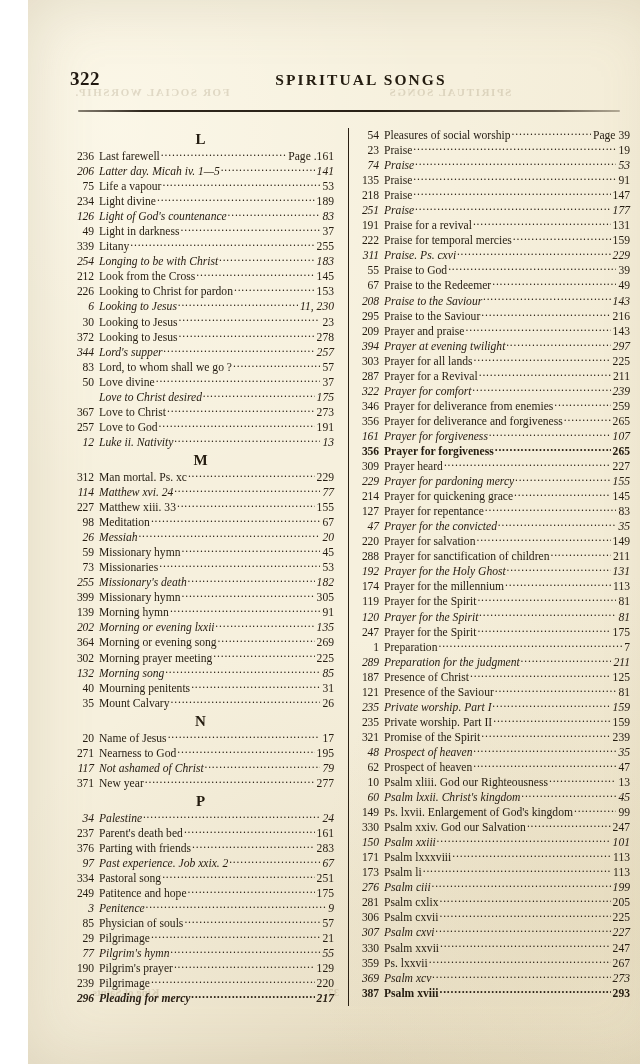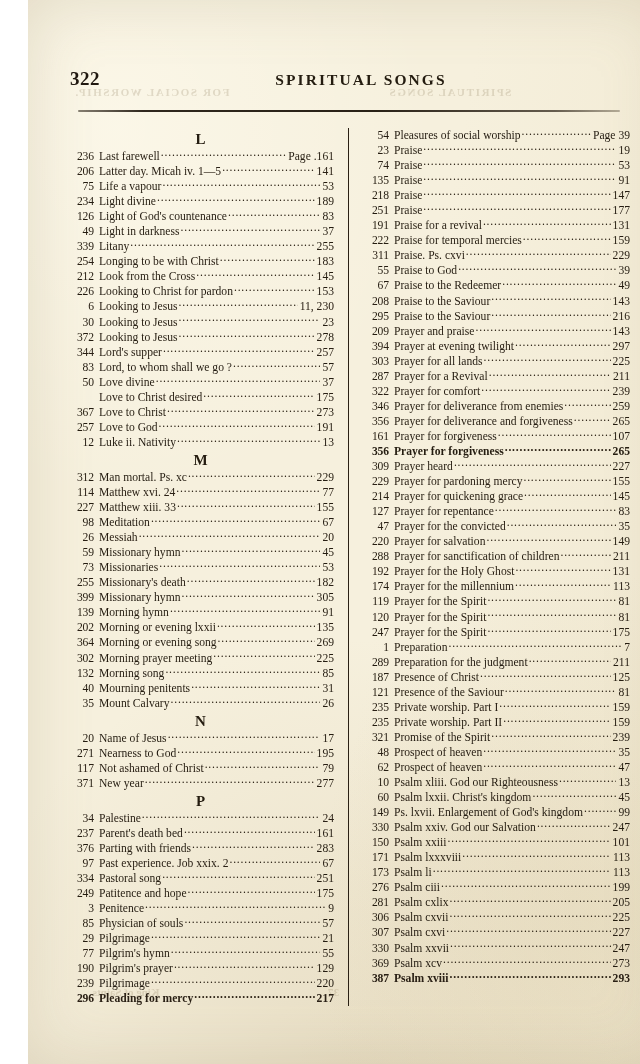--- a/index.html
+++ b/index.html
@@ -86,21 +86,21 @@
     display: flex;
     gap: 0;
   }
   .col {
     width: 286px;
     box-sizing: border-box;
     padding: 0 14px 0 6px;
   }
   .col.right {
     border-left: 1.6px solid #2a2014;
-    padding-left: 14px;
+    padding-left: 4px;
     padding-right: 4px;
   }
 
   .section-letter {
     text-align: center;
     font-size: 15px;
     font-weight: bold;
     letter-spacing: 1px;
     margin: 2px 0 1px 0;
     line-height: 1.2;
@@ -143,21 +143,21 @@
   }
   .pg {
     flex: 0 0 auto;
     text-align: right;
     padding-left: 1px;
   }
   .entry.heavy { font-weight: bold; }
   .entry.heavy .leader::before { font-weight: bold; }
 
   
-  .entry:nth-child(3n)   { color: #2a2015; }
+  .entry:nth-child(3n)   { color: #2a2015; font-style: italic; }
   .entry:nth-child(5n+1) { color: #221a10; }
 
   
   .ghost {
     position: absolute;
     pointer-events: none;
     color: rgba(120,100,66,.20);
     font-family: "Liberation Serif", serif;
     font-weight: bold;
     white-space: nowrap;
@@ -835,20 +835,26 @@
           <span class="leader"></span>
           <span class="pg">227</span>
         </div>
         <div class="entry">
           <span class="num">330</span>
           <span class="title">Psalm xxvii</span>
           <span class="leader"></span>
           <span class="pg">247</span>
         </div>
         <div class="entry">
+          <span class="num">359</span>
+          <span class="title">Ps.  lxxvii</span>
+          <span class="leader"></span>
+          <span class="pg">267</span>
+        </div>
+        <div class="entry">
           <span class="num">369</span>
           <span class="title">Psalm xcv</span>
           <span class="leader"></span>
           <span class="pg">273</span>
         </div>
         <div class="entry heavy">
           <span class="num">387</span>
           <span class="title">Psalm xviii</span>
           <span class="leader"></span>
           <span class="pg">293</span>

